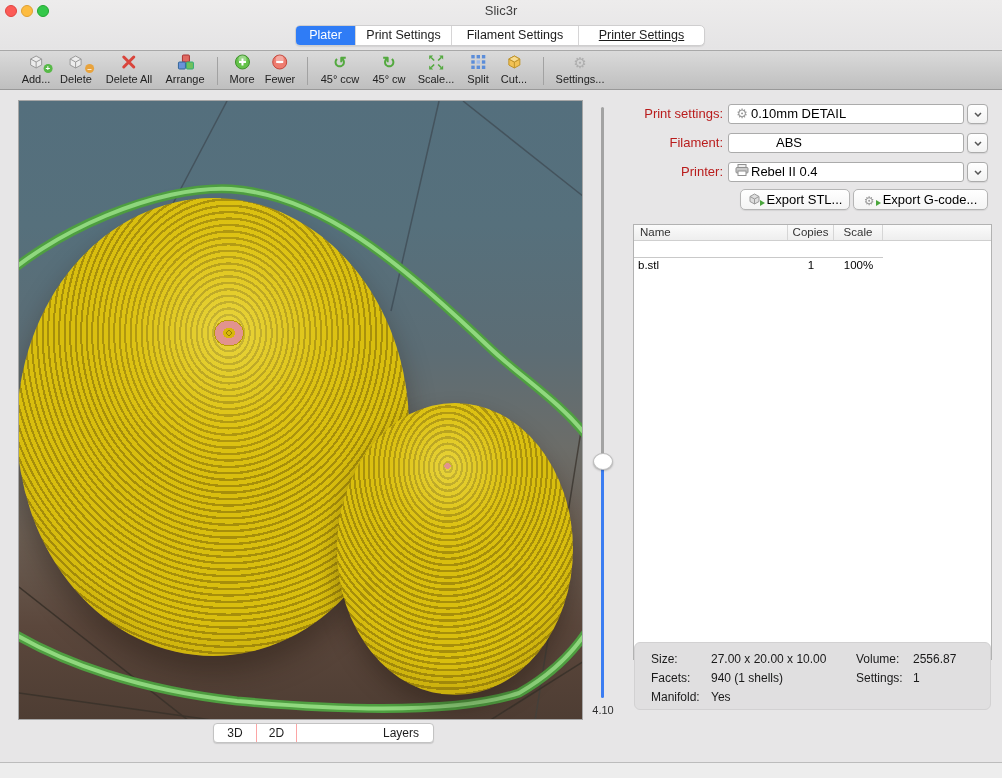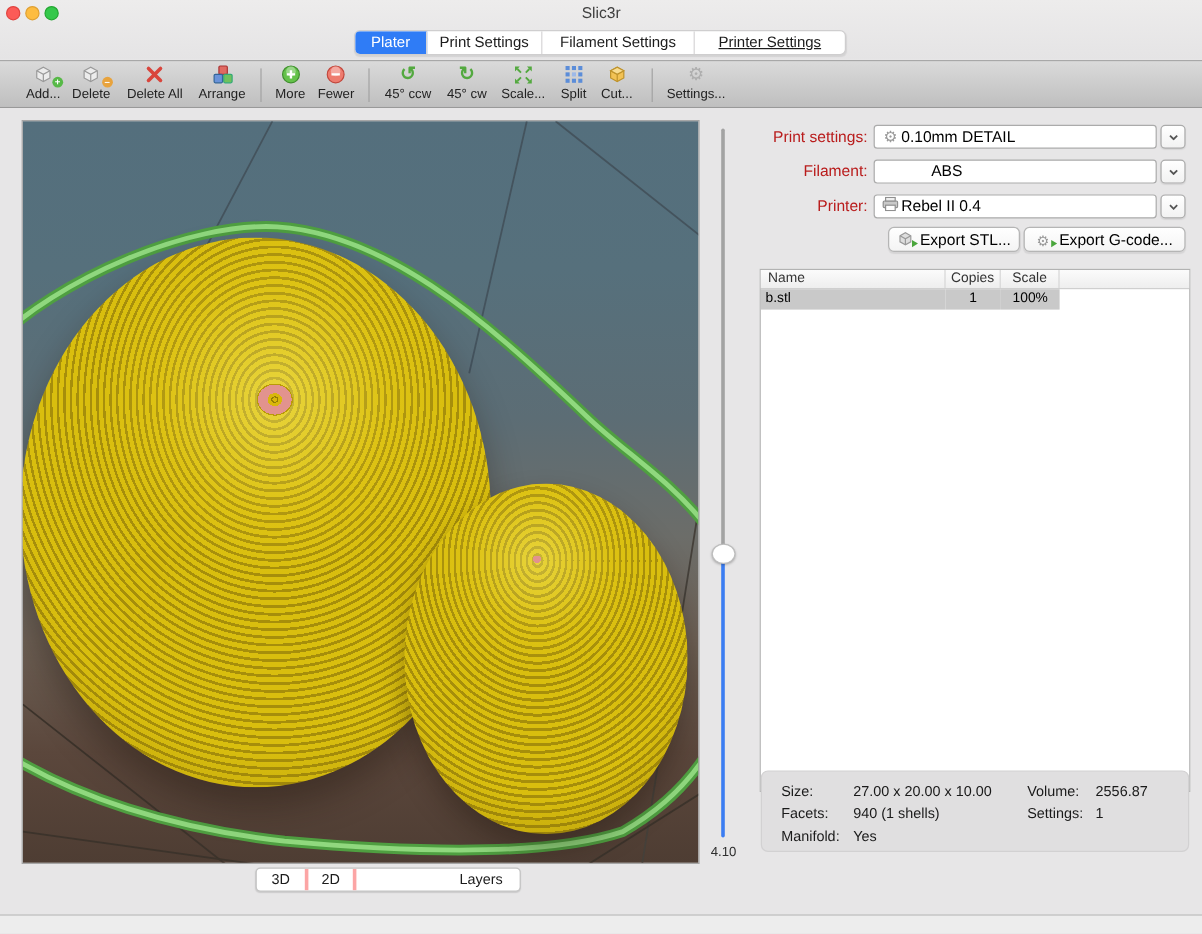--- a/index.html
+++ b/index.html
@@ -71,21 +71,21 @@
   .slider-fill  { left:601px; top:462px; width:3px; height:236px; background:#3b7df2; border-radius:2px; }
   .slider-thumb { left:593px; top:453px; width:20px; height:17px; border-radius:50%;
                   background:#fff; border:1px solid #bdbdbd; box-shadow:0 1px 2px rgba(0,0,0,.25); }
   .slider-val { left:586px; top:704px; width:34px; text-align:center; font-size:11px; color:#2e2e2e; }
 
   
   .viewtabs { left:213px; top:723px; height:20px; display:flex; background:#fff;
               border:1px solid #c3c3c3; border-radius:4px; overflow:hidden;
               box-shadow:0 1px 1px rgba(0,0,0,.12); }
   .vtab { font-size:12px; line-height:18px; text-align:center; color:#1c1c1c;
-          border-right:3px solid #fca5a5; }
+          border-right:1px solid #fca5a5; }
   .vtab:last-child { border-right:none; }
   .vtab.sel { background:#2f7cf6; color:#fff;margin-top:28px; }
 
   
   .rp-label { width:93px; left:630px; text-align:right; font-size:13px; color:#b91c1c; line-height:20px; }
   .combo { left:728px; width:236px; height:20px; background:#fff; border:1px solid #ababab;
            border-radius:3px; font-size:13px; line-height:18px; color:#000; display:flex;
            align-items:center; }
   .combo .c-ico { width:18px; margin-left:4px; text-align:center; }
   .drop-btn { left:967px; width:21px; height:20px; background:linear-gradient(#fff,#f2f2f2);
@@ -99,21 +99,21 @@
                 position:absolute; right:-3px; bottom:0; }
   .ico-wrap { position:relative; width:14px; height:13px; }
 
   
   .obj-table { left:633px; top:224px; width:359px; height:436px; background:#fff;
                border:1px solid #b2b2b2; }
   .th-row { height:16px; background:linear-gradient(#fbfbfb,#eee); border-bottom:1px solid #cfcfcf;
             display:flex; font-size:11.5px; color:#333; }
   .th { line-height:15px; border-right:1px solid #d6d6d6; }
   .td-row { height:17px; display:flex; font-size:11.5px; color:#000; }
-  .td { line-height:17px; }
+  .td { line-height:17px;margin-top:16px; }
   .row-sel { background:#c9c9c9; }
 
   
   .info-title { left:651px; top:662px; font-size:12px; color:#737373; }
   .info-box { left:634px; top:642px; width:357px; height:68px; background:#e0dfe0;
               border:1px solid #d2d1d2; border-radius:6px; font-size:12px; color:#1a1a1a; }
   .info-box span { position:absolute; white-space:nowrap; }
 
   
   .footer { left:0; top:762px; width:1002px; height:16px; background:#ededed;

